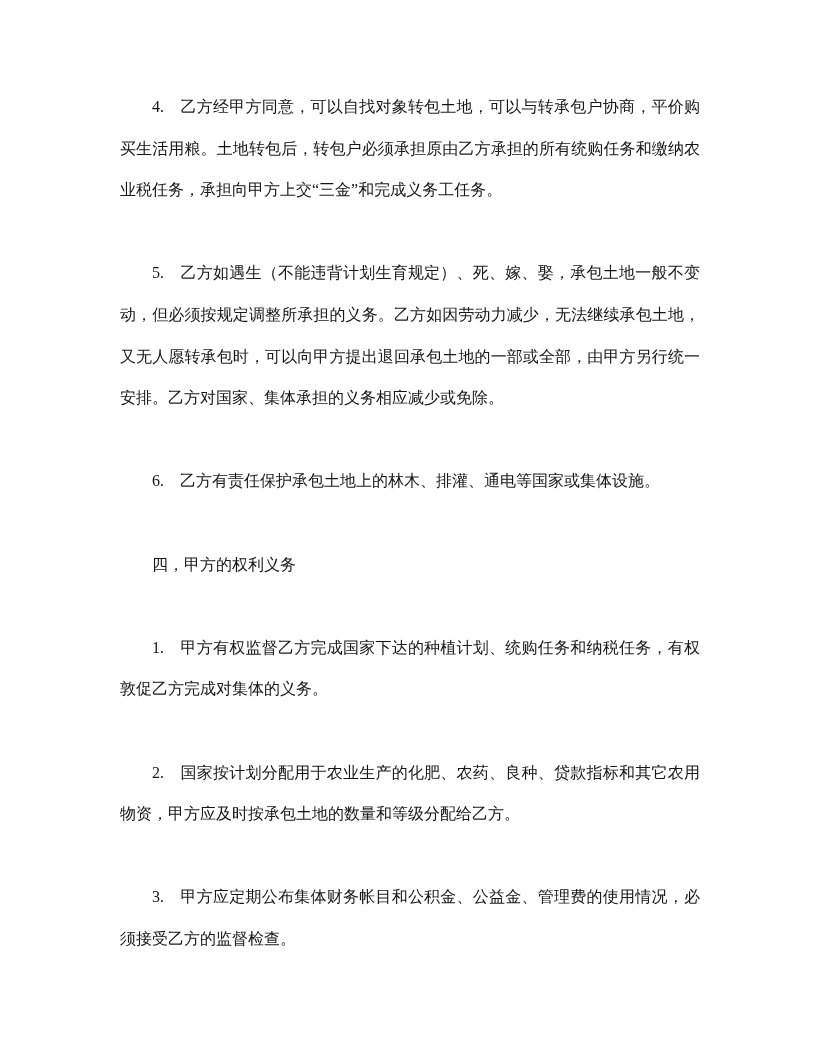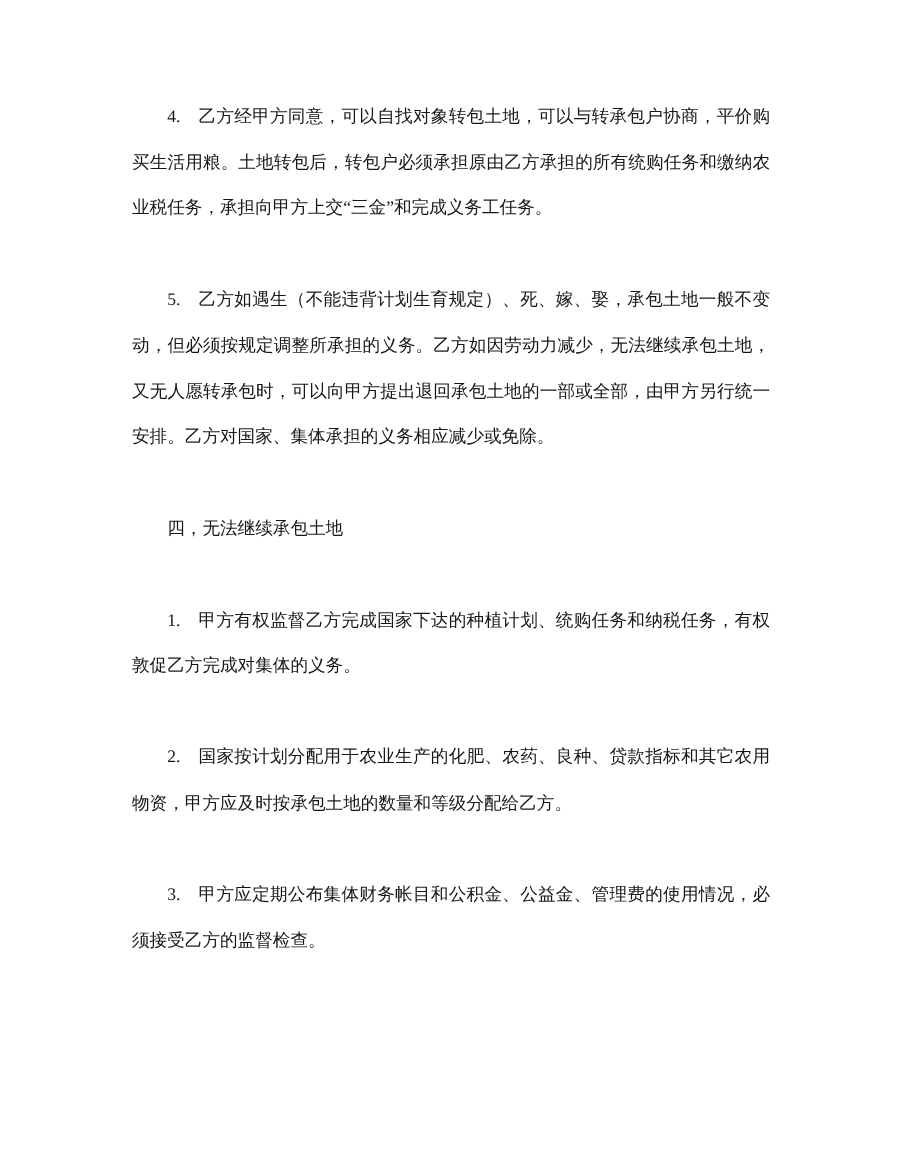--- a/index.html
+++ b/index.html
@@ -33,21 +33,22 @@
   }
 </style>
 </head>
 <body>
 
 <div class="page">
   <p class="doc-par">4.　乙方经甲方同意，可以自找对象转包土地，可以与转承包户协商，平价购买生活用粮。土地转包后，转包户必须承担原由乙方承担的所有统购任务和缴纳农业税任务，承担向甲方上交“三金”和完成义务工任务。</p>
 
   <p class="doc-par">5.　乙方如遇生（不能违背计划生育规定）、死、嫁、娶，承包土地一般不变动，但必须按规定调整所承担的义务。乙方如因劳动力减少，无法继续承包土地，又无人愿转承包时，可以向甲方提出退回承包土地的一部或全部，由甲方另行统一安排。乙方对国家、集体承担的义务相应减少或免除。</p>
 
+  <p class="doc-par">6.　乙方有责任保护承包土地上的林木、排灌、通电等国家或集体设施。</p>
 
-  <p class="doc-par heading">四，无法继续承包土地</p>
+  <p class="doc-par heading">四，甲方的权利义务</p>
 
   <p class="doc-par">1.　甲方有权监督乙方完成国家下达的种植计划、统购任务和纳税任务，有权敦促乙方完成对集体的义务。</p>
 
   <p class="doc-par">2.　国家按计划分配用于农业生产的化肥、农药、良种、贷款指标和其它农用物资，甲方应及时按承包土地的数量和等级分配给乙方。</p>
 
   <p class="doc-par">3.　甲方应定期公布集体财务帐目和公积金、公益金、管理费的使用情况，必须接受乙方的监督检查。</p>
 </div>
 
 </body></html>

